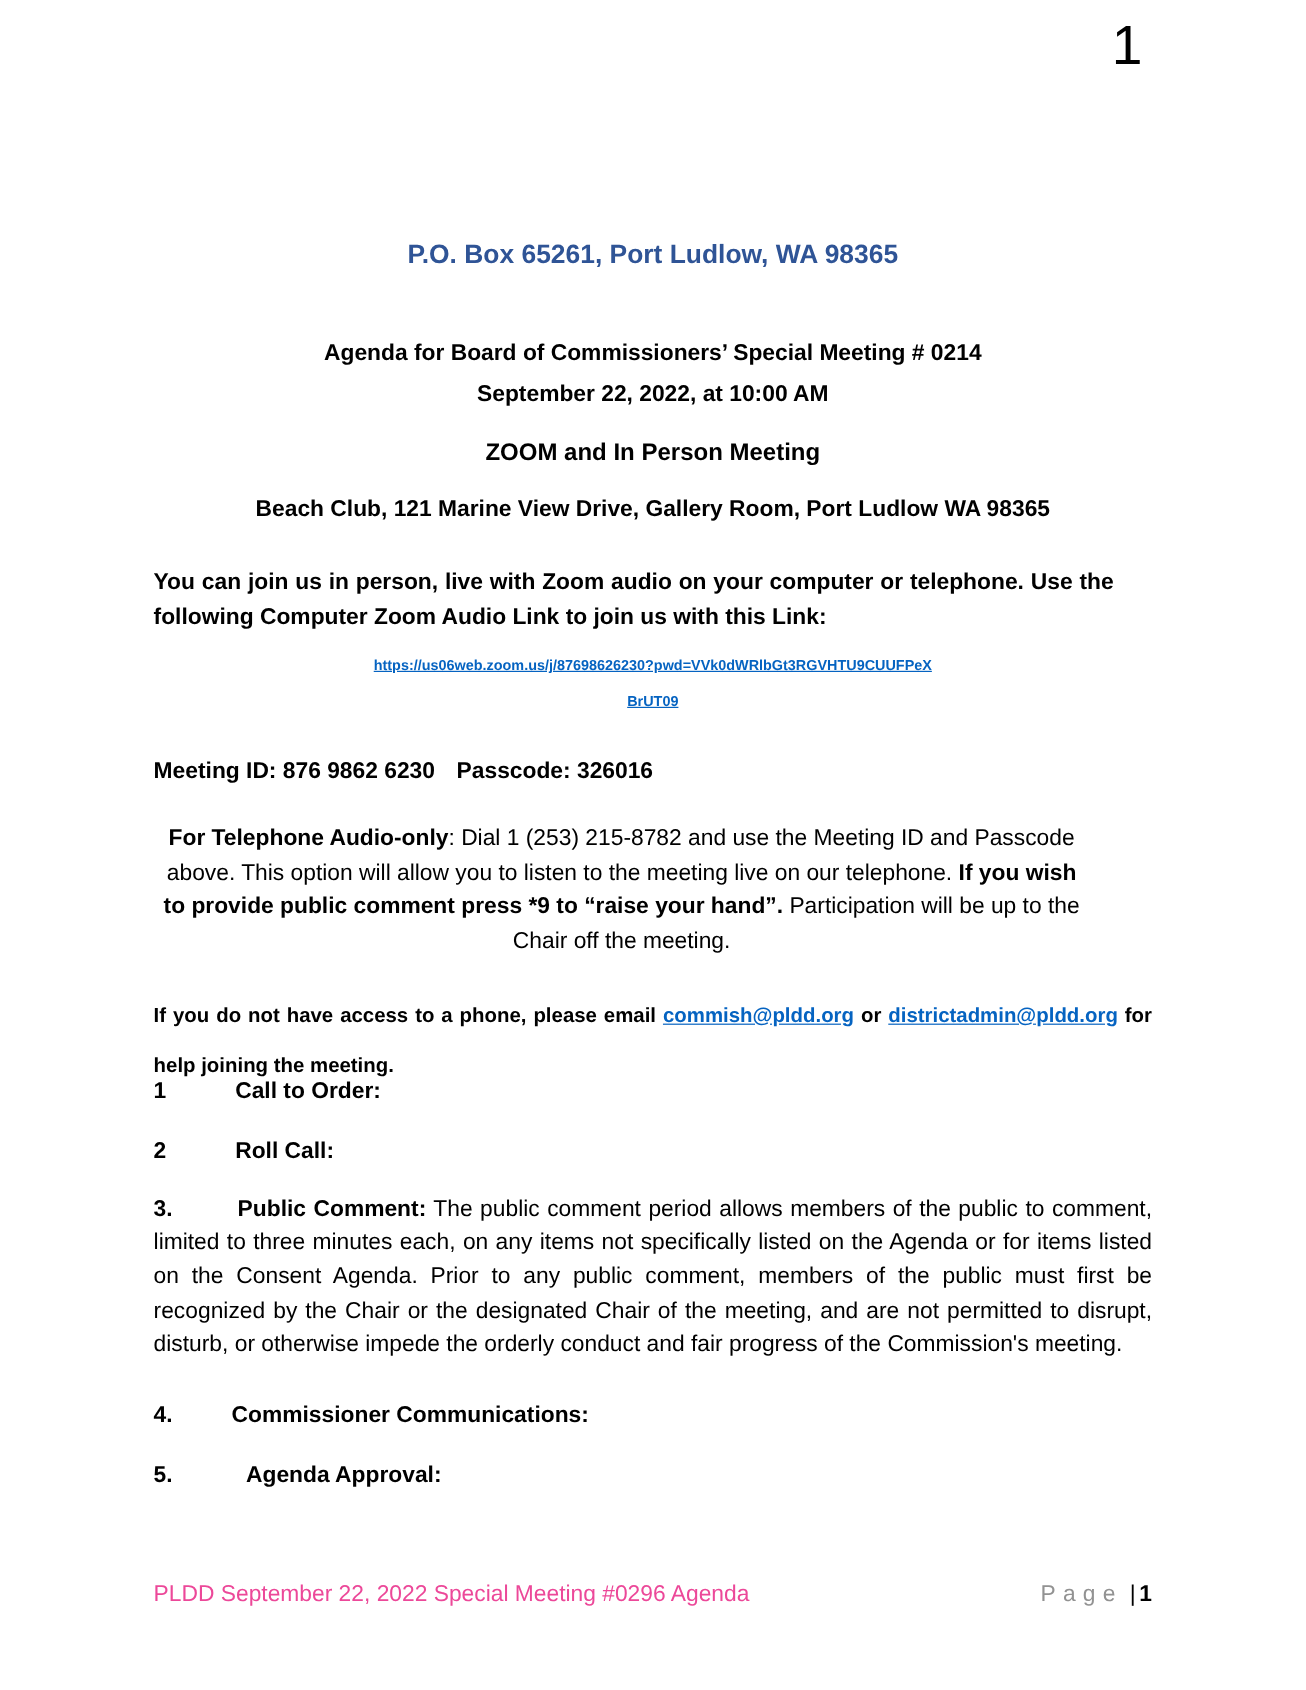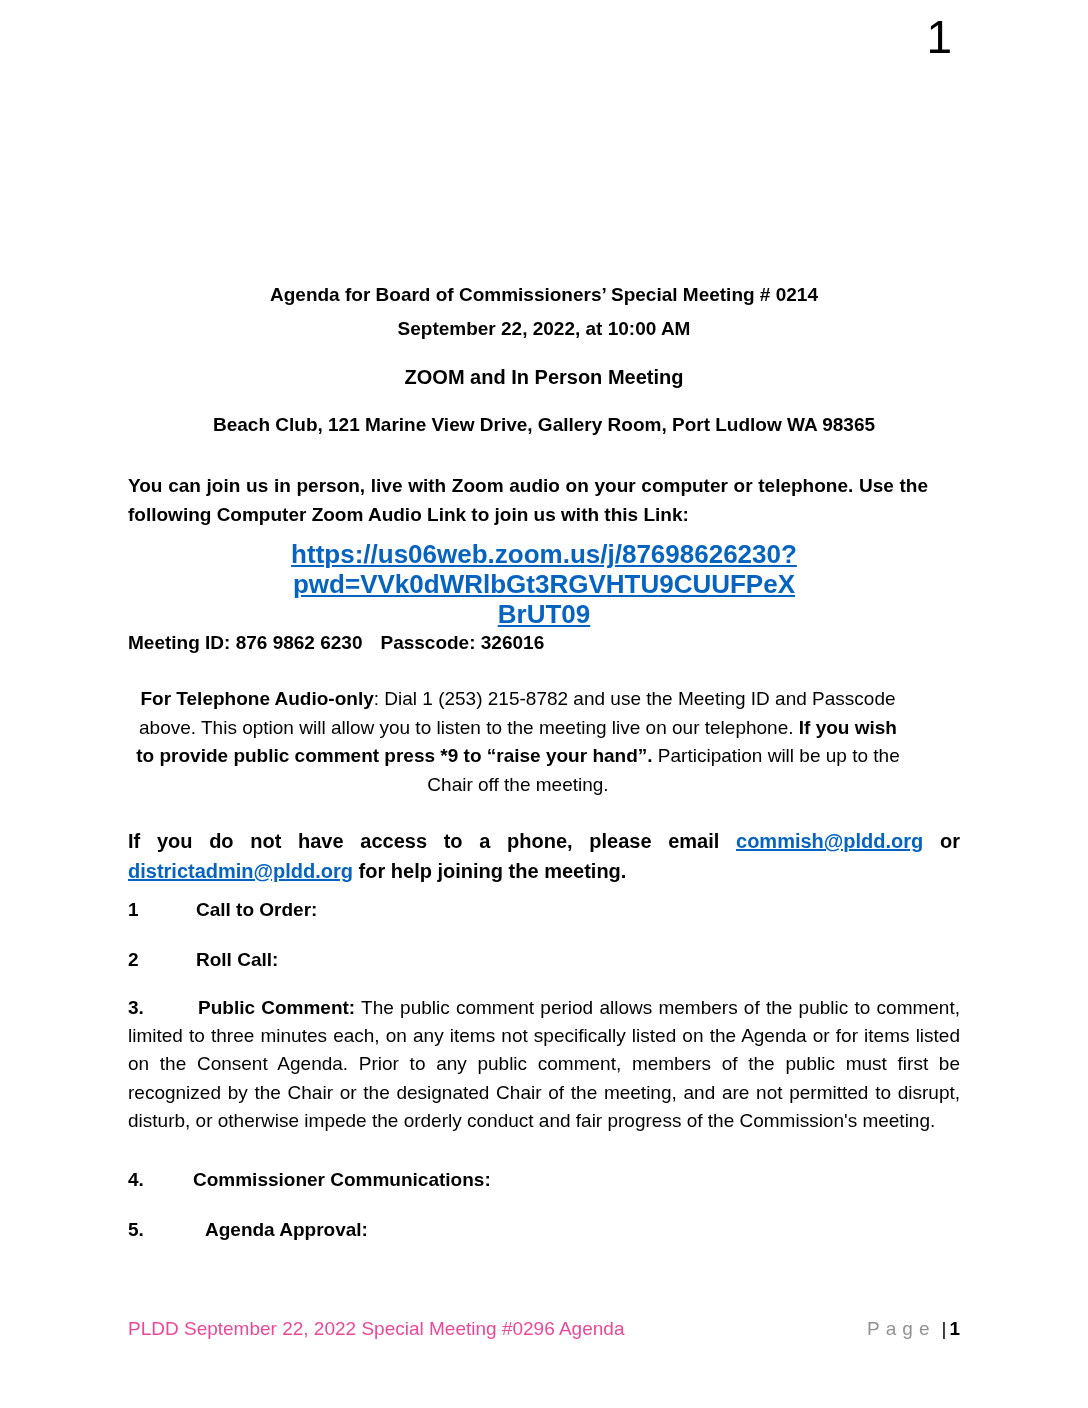--- a/index.html
+++ b/index.html
@@ -29,40 +29,40 @@
   .meeting-type{ top: 361px; text-align: center; font-weight: 700; font-size: 20px; line-height: 32px; }
   .location    { top: 411px; text-align: center; font-weight: 700; font-size: 19px; line-height: 28px; }
 
   .join-intro {
     top: 471px; width: 800px;
     font-weight: 700; font-size: 19px; line-height: 29px;
     text-align: justify;
   }
   .zoomlink {
     top: 539px; text-align: center;
-    font-size: 26px; line-height: 30px; font-weight: 700;
+    font-size: 12px; line-height: 30px; font-weight: 700;
   }
   .link {
     color: #0563C1; text-decoration: underline; cursor: pointer;
   }
   .meeting-id {
     top: 629px; font-weight: 700; font-size: 19px; line-height: 28px;
   }
   .meeting-id .pass { margin-left: 18px; }
 
   .tel {
     top: 685px; width: 780px;
     font-size: 19px; line-height: 28.5px; font-weight: 400;
     text-align: center;
   }
   .tel b { font-weight: 700; }
 
   .email-help {
     top: 826px; width: 832px;
-    font-weight: 700; font-size: 20px; line-height: 30px;
+    font-weight: 700; font-size: 17px; line-height: 41px;
     text-align: justify;
   }
   .email-help .link { font-weight: 700; }
 
   .item { font-size: 19px; line-height: 29px; font-weight: 700; }
   .item .num { display: inline-block; font-weight: 700; }
   .w68 { width: 68px; } .w70 { width: 70px; } .w65 { width: 65px; } .w77 { width: 77px; }
   .item-1 { top: 895px; }
   .item-2 { top: 945px; }
   .item-3 { top: 994px; font-weight: 400; text-align: justify; line-height: 28.2px; }
@@ -83,20 +83,21 @@
 </head>
 <body>
 
 <div class="page">
 
   <div class="stamp">1</div>
 
   <div class="doc">
 
     <div class="blk org">
+      <div>P.O. Box 65261, Port Ludlow, WA 98365</div>
     </div>
 
     <div class="blk agenda-line">Agenda for Board of Commissioners’ Special Meeting # 0214</div>
     <div class="blk date-line">September 22, 2022, at 10:00 AM</div>
     <div class="blk meeting-type">ZOOM and In Person Meeting</div>
     <div class="blk location">Beach Club, 121 Marine View Drive, Gallery Room, Port Ludlow WA 98365</div>
 
     <p class="blk join-intro">You can join us in person, live with Zoom audio on your computer or telephone. Use the following Computer Zoom Audio Link to join us with this Link:</p>
 
     <div class="blk zoomlink">

